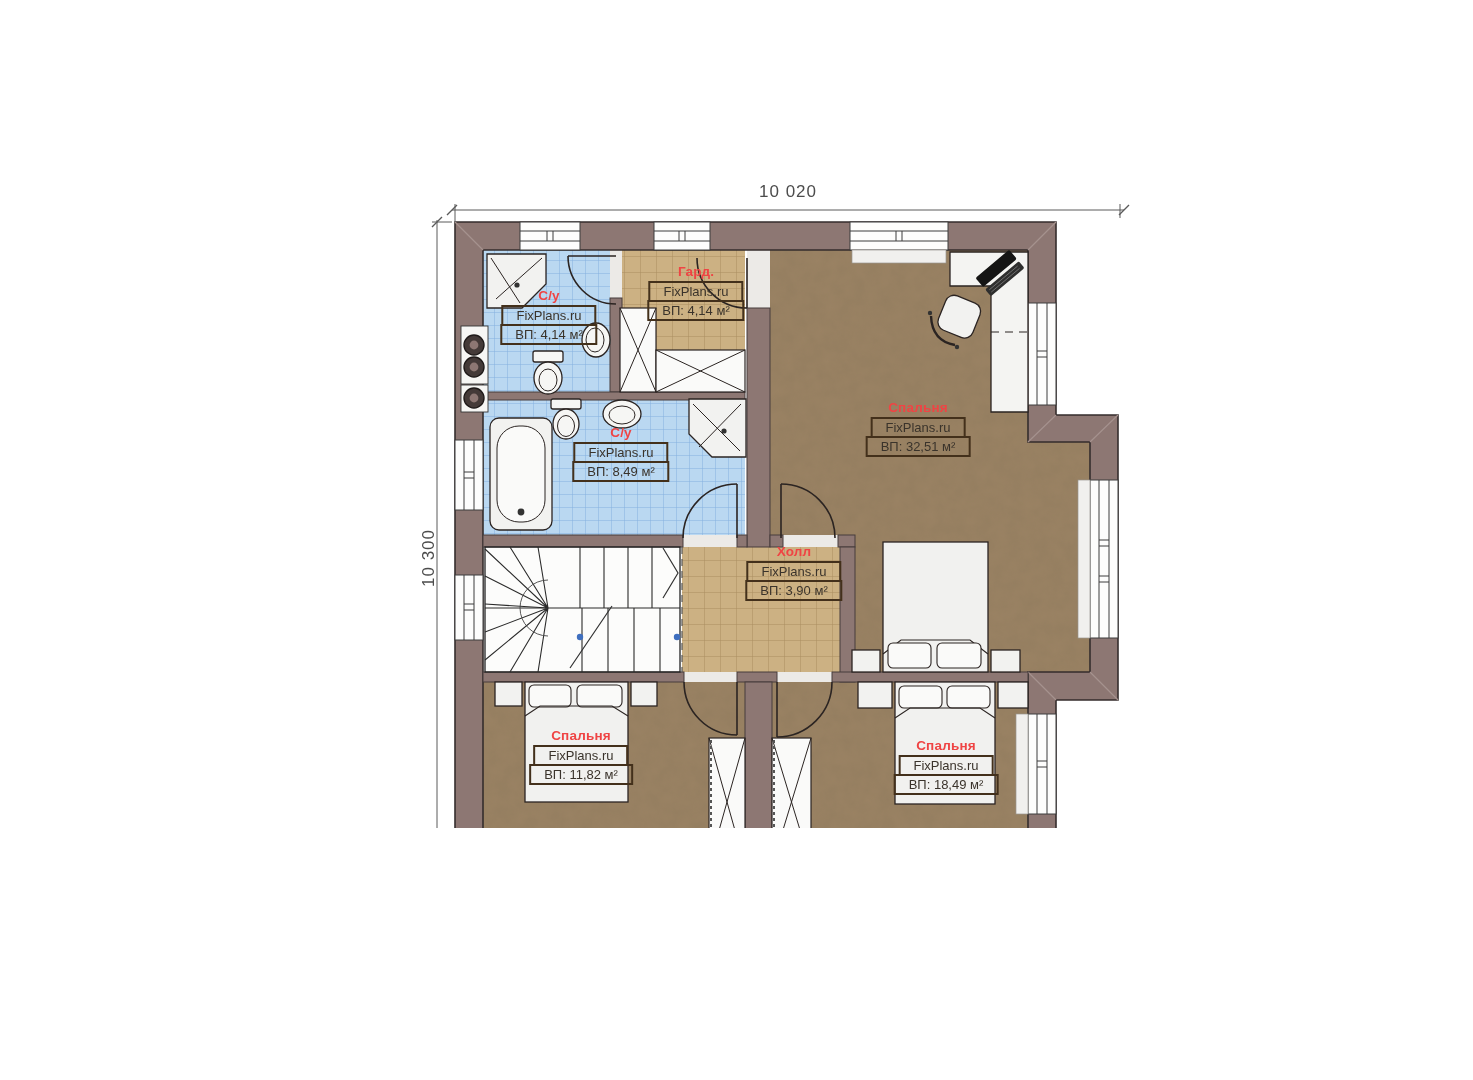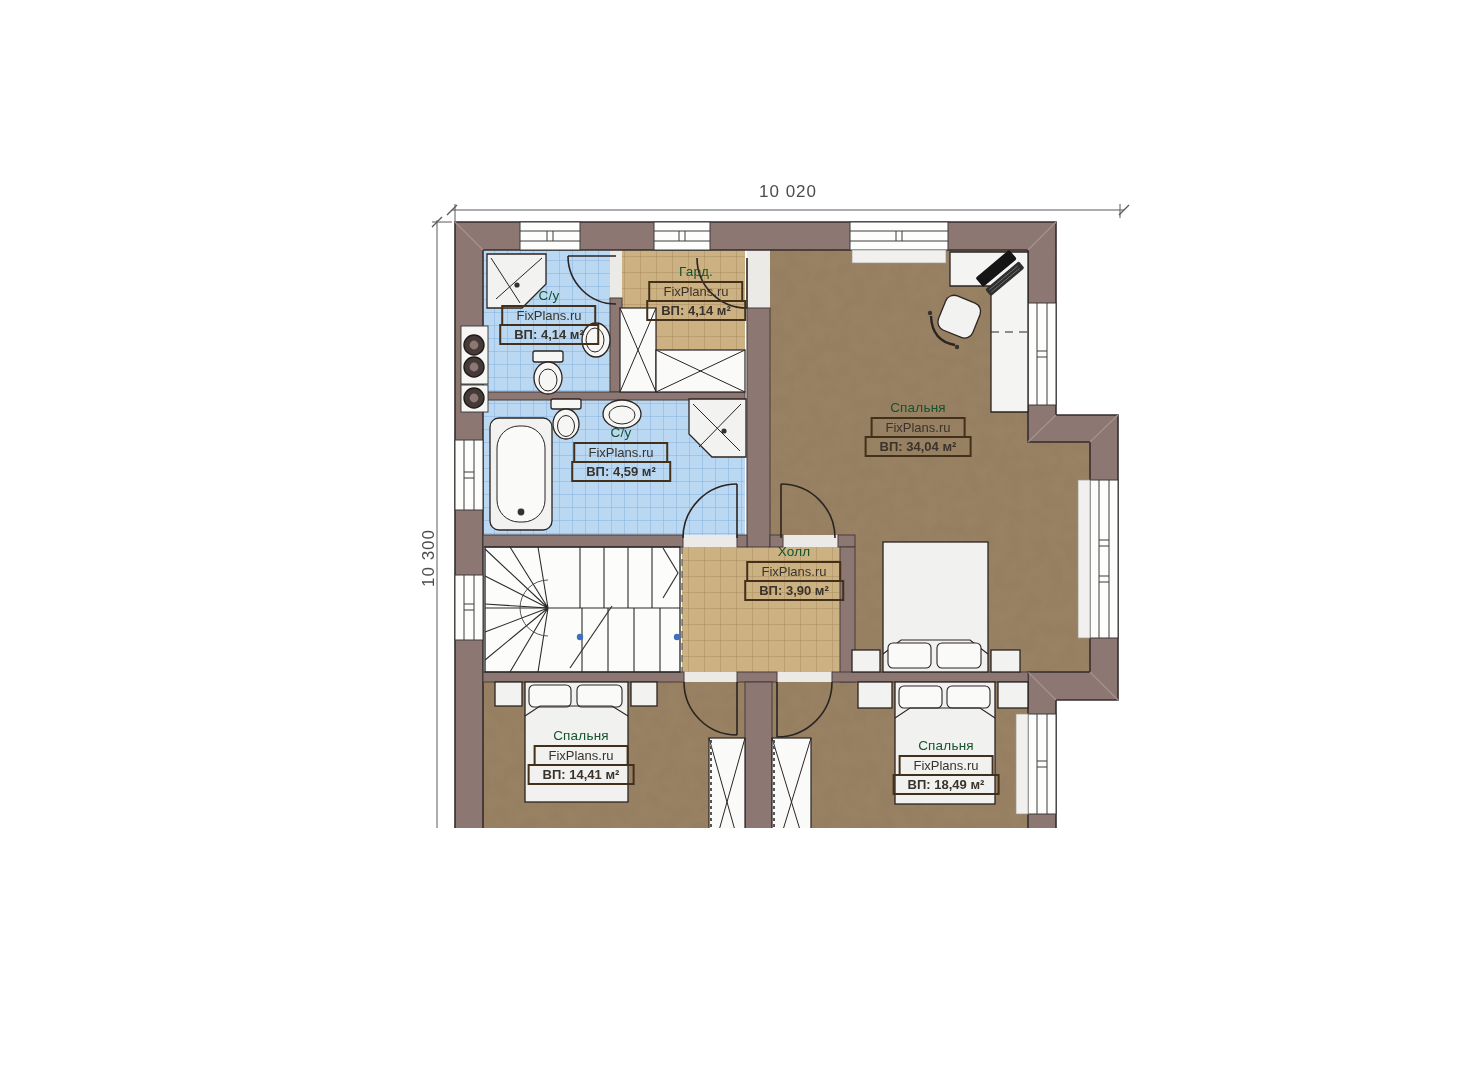--- a/index.html
+++ b/index.html
@@ -1,25 +1,25 @@
 <!DOCTYPE html>
 <html><head>
 <meta charset="utf-8">
 <style>
   html,body{margin:0;padding:0;background:#ffffff;}
   .canvas{position:relative;width:1473px;height:828px;background:#ffffff;overflow:hidden;
           font-family:"Liberation Sans",sans-serif;border-radius:21px;}
   svg{position:absolute;left:0;top:0;}
   .room-label{position:absolute;transform:translateX(-50%);display:flex;flex-direction:column;
               align-items:center;z-index:5;}
-  .room-name{font-size:13.5px;font-weight:normal;color:#14532d;margin-bottom:2px;white-space:nowrap;
+  .room-name{font-size:13.5px;font-weight:bold;color:#ef4444;margin-bottom:2px;white-space:nowrap;
              letter-spacing:.2px;}
   .lbl-box{border:2px solid #43301b;padding:0 13px;font-size:13px;line-height:17px;color:#3a332b;
            white-space:nowrap;text-align:center;background:transparent;}
-  .lbl-box + .lbl-box{margin-top:-2px;font-weight:bold;}
+  .lbl-box + .lbl-box{margin-top:-2px;}
   .dim{position:absolute;font-size:17px;color:#4c4c4c;letter-spacing:1px;z-index:5;}
   #dim-top{left:788px;top:182px;transform:translateX(-50%);}
   #dim-left{left:429px;top:558px;transform:translate(-50%,-50%) rotate(-90deg);}
 </style>
 </head>
 <body>
 
 <div class="canvas">
 
 <svg width="1473" height="1080" viewBox="0 0 1473 1080">
@@ -328,39 +328,39 @@
 
   <div class="room-label" style="left:696px;top:264px">
     <div class="room-name">Гард.</div>
     <div class="lbl-box">FixPlans.ru</div>
     <div class="lbl-box">ВП: 4,14 м²</div>
   </div>
 
   <div class="room-label" style="left:621px;top:425px">
     <div class="room-name">С/у</div>
     <div class="lbl-box">FixPlans.ru</div>
-    <div class="lbl-box">ВП: 4,59 м²</div>
+    <div class="lbl-box">ВП: 8,49 м²</div>
   </div>
 
   <div class="room-label" style="left:918px;top:400px">
     <div class="room-name">Спальня</div>
     <div class="lbl-box">FixPlans.ru</div>
-    <div class="lbl-box">ВП: 34,04 м²</div>
+    <div class="lbl-box">ВП: 32,51 м²</div>
   </div>
 
   <div class="room-label" style="left:794px;top:544px">
     <div class="room-name">Холл</div>
     <div class="lbl-box">FixPlans.ru</div>
     <div class="lbl-box">ВП: 3,90 м²</div>
   </div>
 
   <div class="room-label" style="left:581px;top:728px">
     <div class="room-name">Спальня</div>
     <div class="lbl-box">FixPlans.ru</div>
-    <div class="lbl-box">ВП: 14,41 м²</div>
+    <div class="lbl-box">ВП: 11,82 м²</div>
   </div>
 
   <div class="room-label" style="left:946px;top:738px">
     <div class="room-name">Спальня</div>
     <div class="lbl-box">FixPlans.ru</div>
     <div class="lbl-box">ВП: 18,49 м²</div>
   </div>
 
 </div>
 

